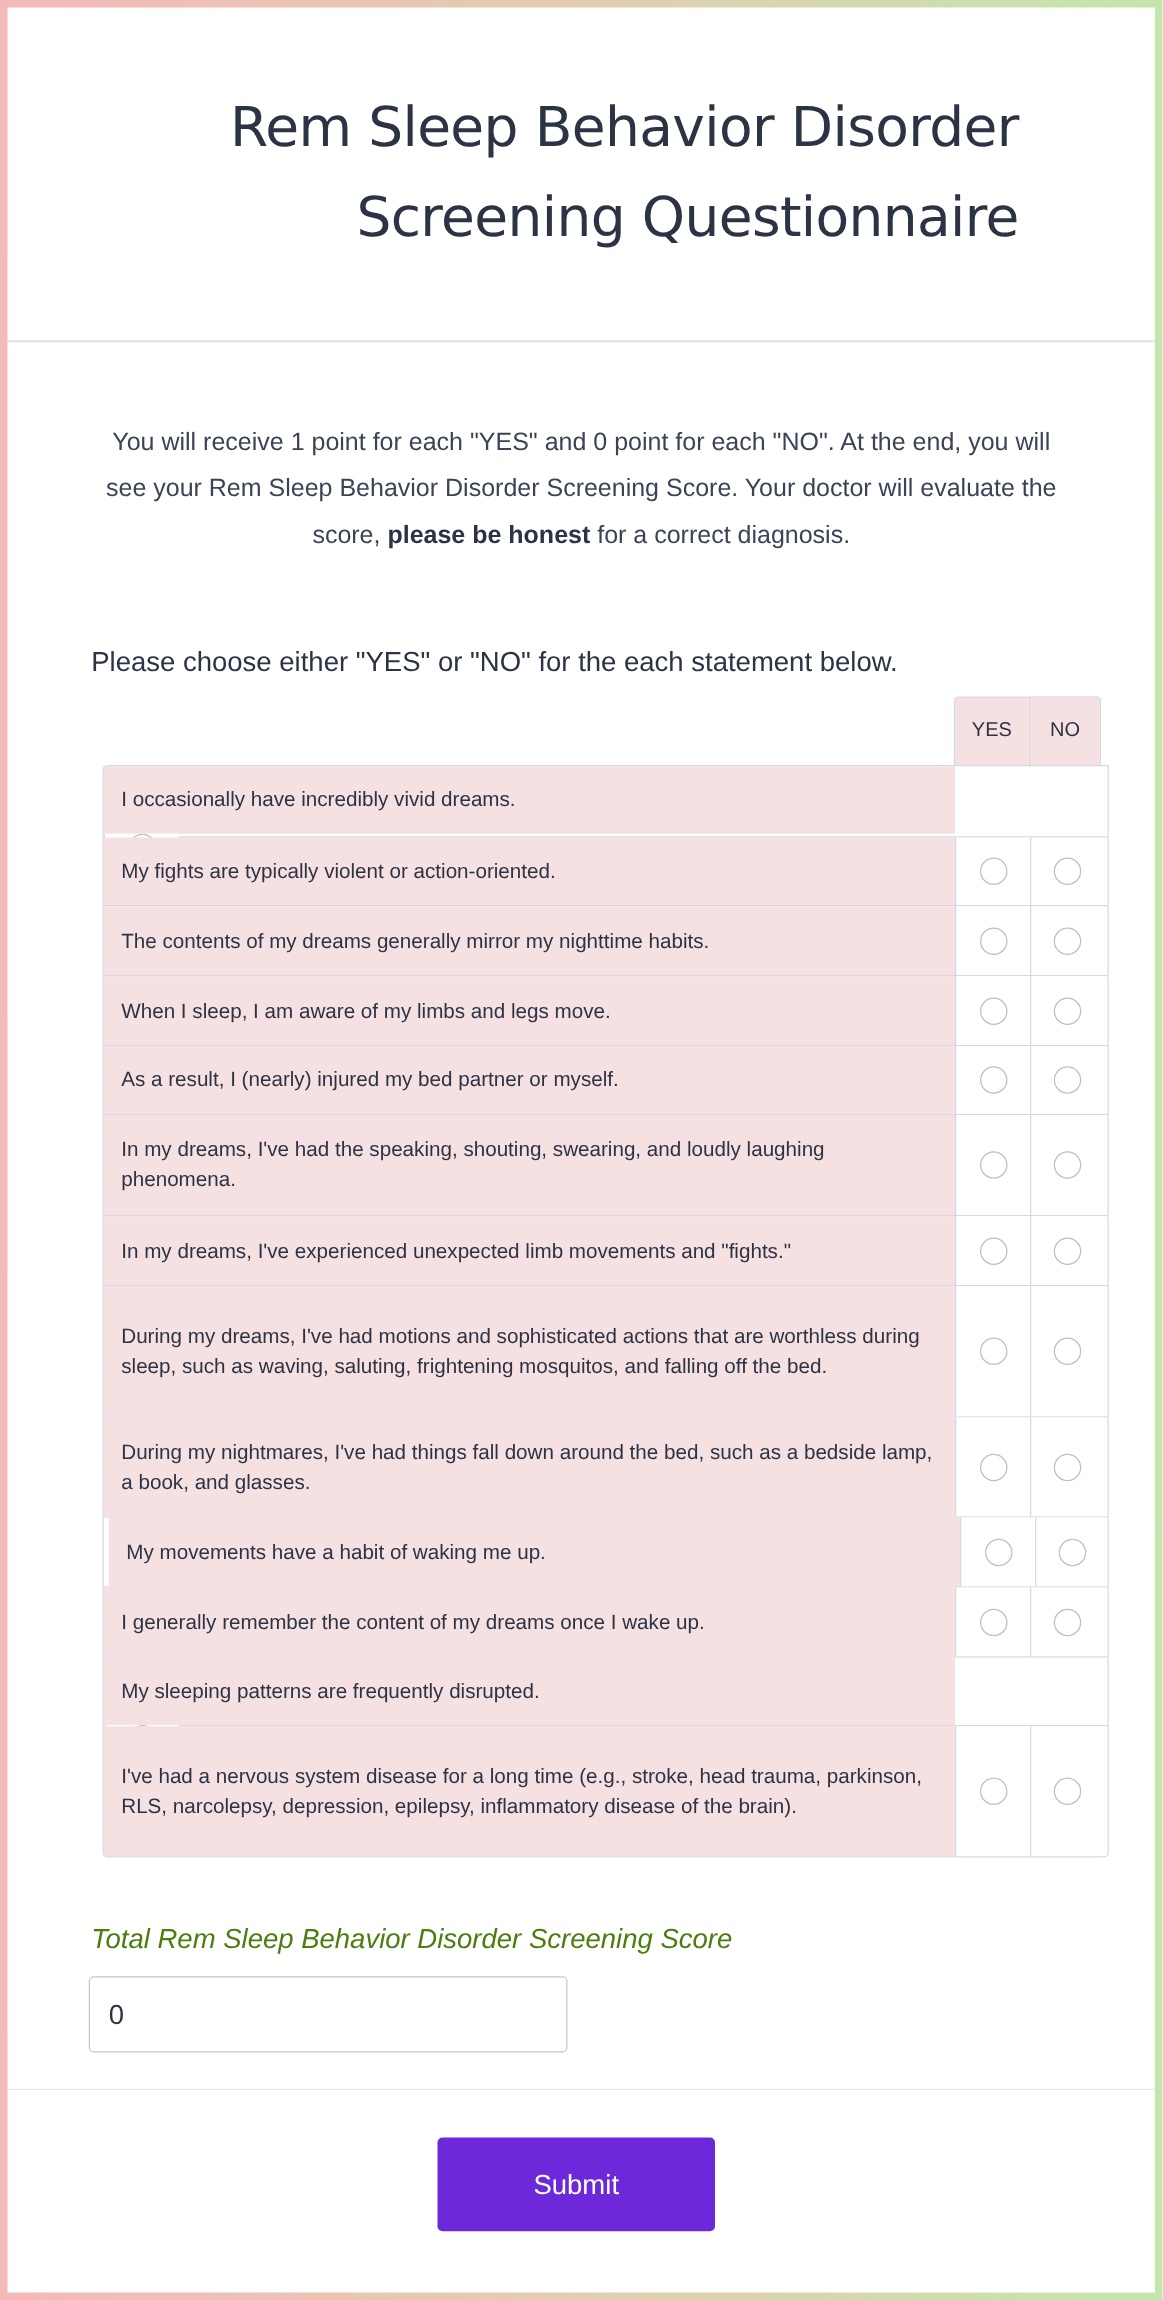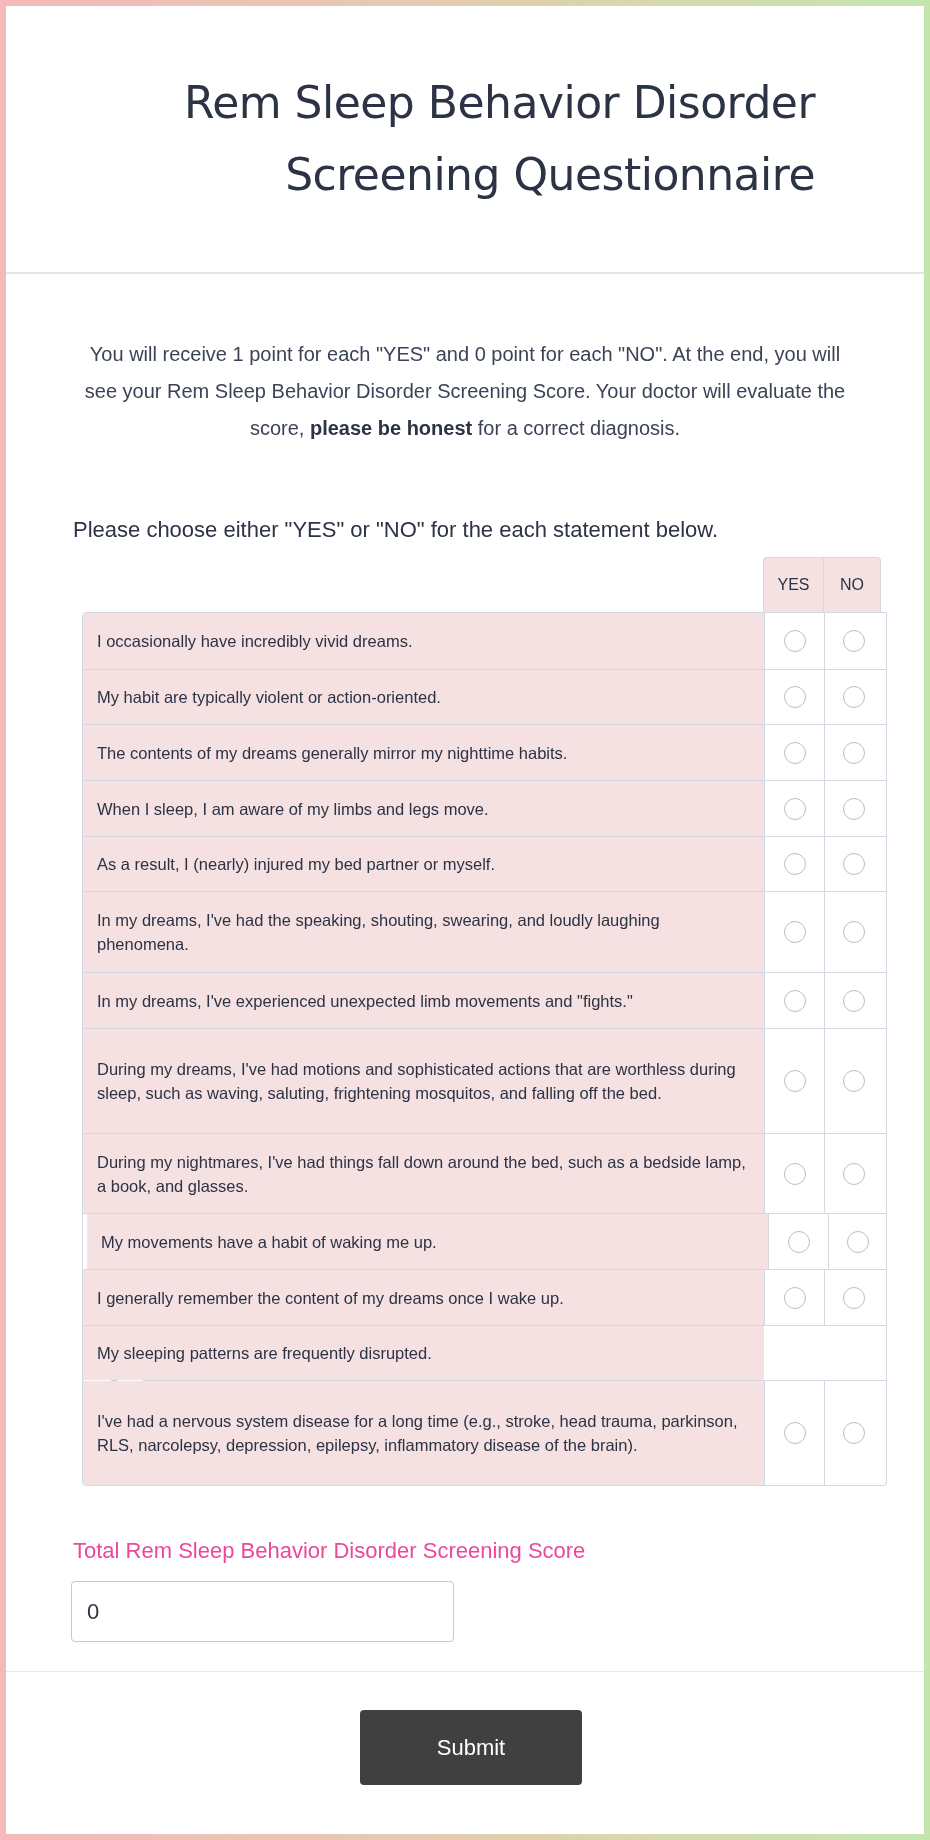--- a/index.html
+++ b/index.html
@@ -81,21 +81,21 @@
   .mhead .col.no { width: 56px; border-top-right-radius: 4px; }
   .mbody {
     border: 1px solid #d3d8e2;
     border-radius: 4px 0 4px 4px;
     overflow: hidden;
   }
   .mrow {
     display: flex;
     border-top: 1px solid #d3d8e2;
   }
-  .mrow:first-child { border-top: none; }
+  .mrow:first-child { border-top: none; flex-direction: column; }
   .mrow .q {
     width: 666px;
     background: #f5e1e1;
     padding: 15px 0 15px 14px;
     font-size: 16.5px;
     line-height: 24px;
     color: #2c3345;
     box-sizing: border-box;
     width: 681px;
     padding-right: 18px;
@@ -119,22 +119,23 @@
     box-sizing: border-box;
     background: #fff;
     cursor: pointer;
   }
   .total-label {
     position: absolute;
     left: 67px;
     top: 1530px;
     font-size: 22px;
     line-height: 30px;
-    color: #ec4899;
-    font-family: "Liberation Sans", sans-serif;
+    color: #4d7c0f;
+    font-family: "Liberation Sans", sans-serif;
+    font-style: italic;
   }
   .total-input {
     position: absolute;
     left: 65px;
     top: 1575px;
     width: 383px;
     height: 61px;
     border: 1px solid #c3c8d3;
     border-radius: 4px;
     box-sizing: border-box;
@@ -148,25 +149,25 @@
   .footer-divider {
     position: absolute;
     left: 0;
     top: 1665px;
     width: 918px;
     height: 1px;
     background: #e3e7ee;
   }
   .submit {
     position: absolute;
-    left: 354px;
+    left: 344px;
     top: 1704px;
     width: 222px;
     height: 75px;
-    background: #404040;
+    background: #6d28d9;
     color: #fff;
     border: none;
     border-radius: 4px;
     font-size: 22px;
     font-family: "Liberation Sans", sans-serif;
     cursor: pointer;
   }
 </style>
 </head>
 <body>
@@ -190,21 +191,21 @@
         <div class="mrow" style="height: 56px;">
           <div class="q">I occasionally have incredibly vivid dreams.</div>
           <div class="cell yes">
             <div class="radio"></div>
           </div>
           <div class="cell no">
             <div class="radio"></div>
           </div>
         </div>
         <div class="mrow" style="height: 54px;">
-          <div class="q">My habit are typically violent or action-oriented.</div>
+          <div class="q">My fights are typically violent or action-oriented.</div>
           <div class="cell yes">
             <div class="radio"></div>
           </div>
           <div class="cell no">
             <div class="radio"></div>
           </div>
         </div>
         <div class="mrow" style="height: 55px;">
           <div class="q">The contents of my dreams generally mirror my nighttime habits.</div>
           <div class="cell yes">

